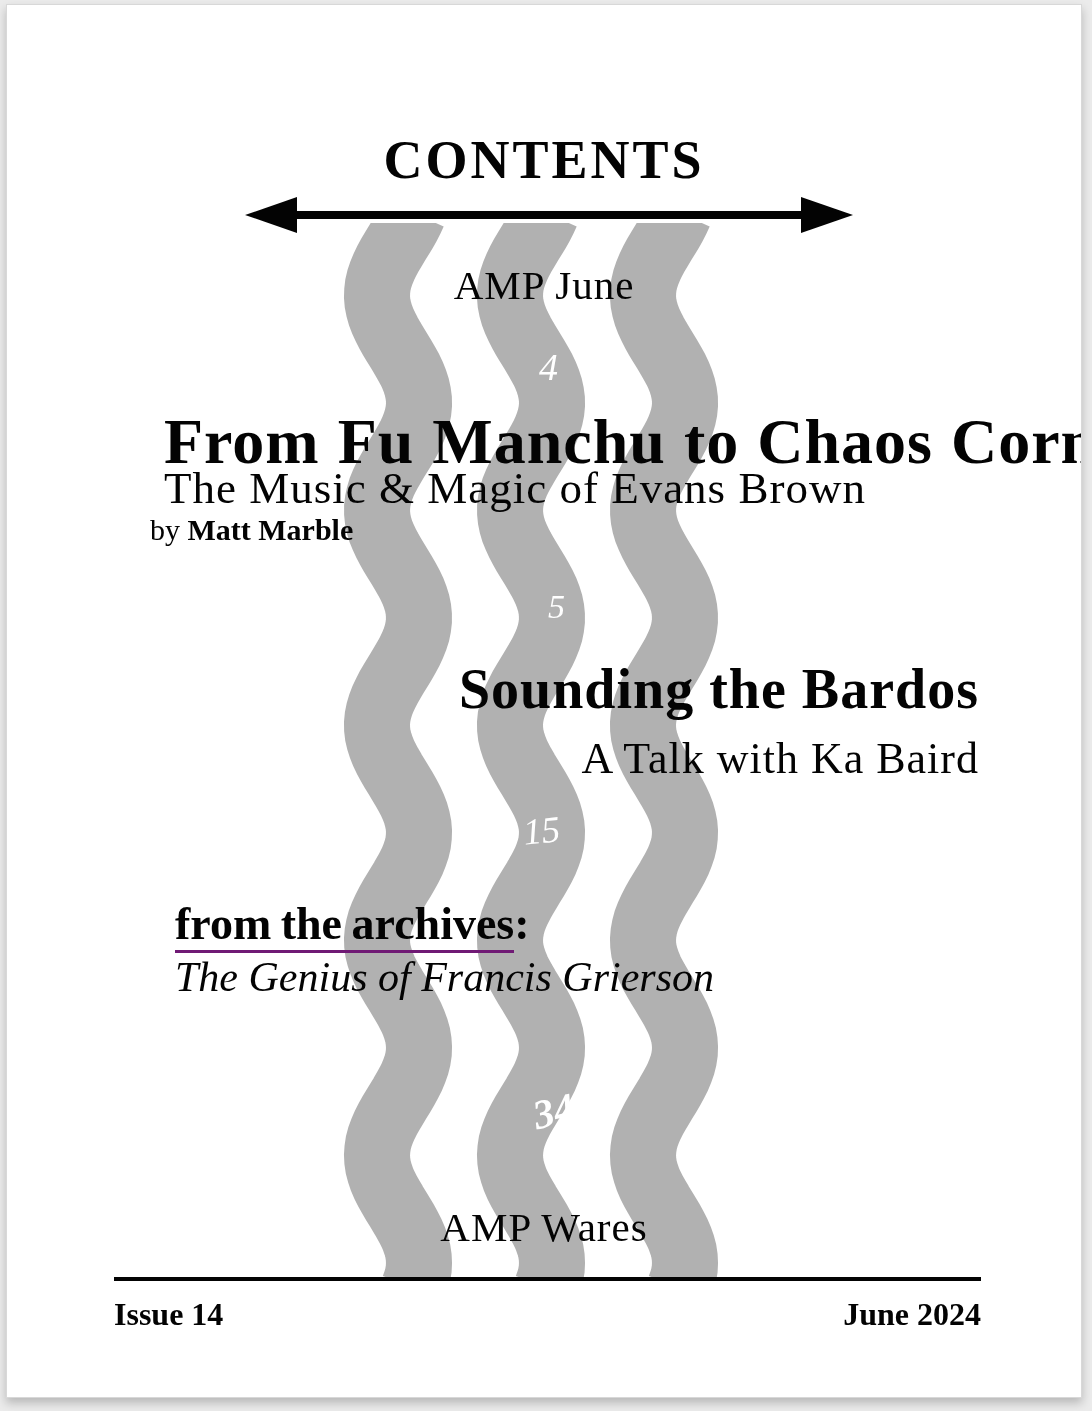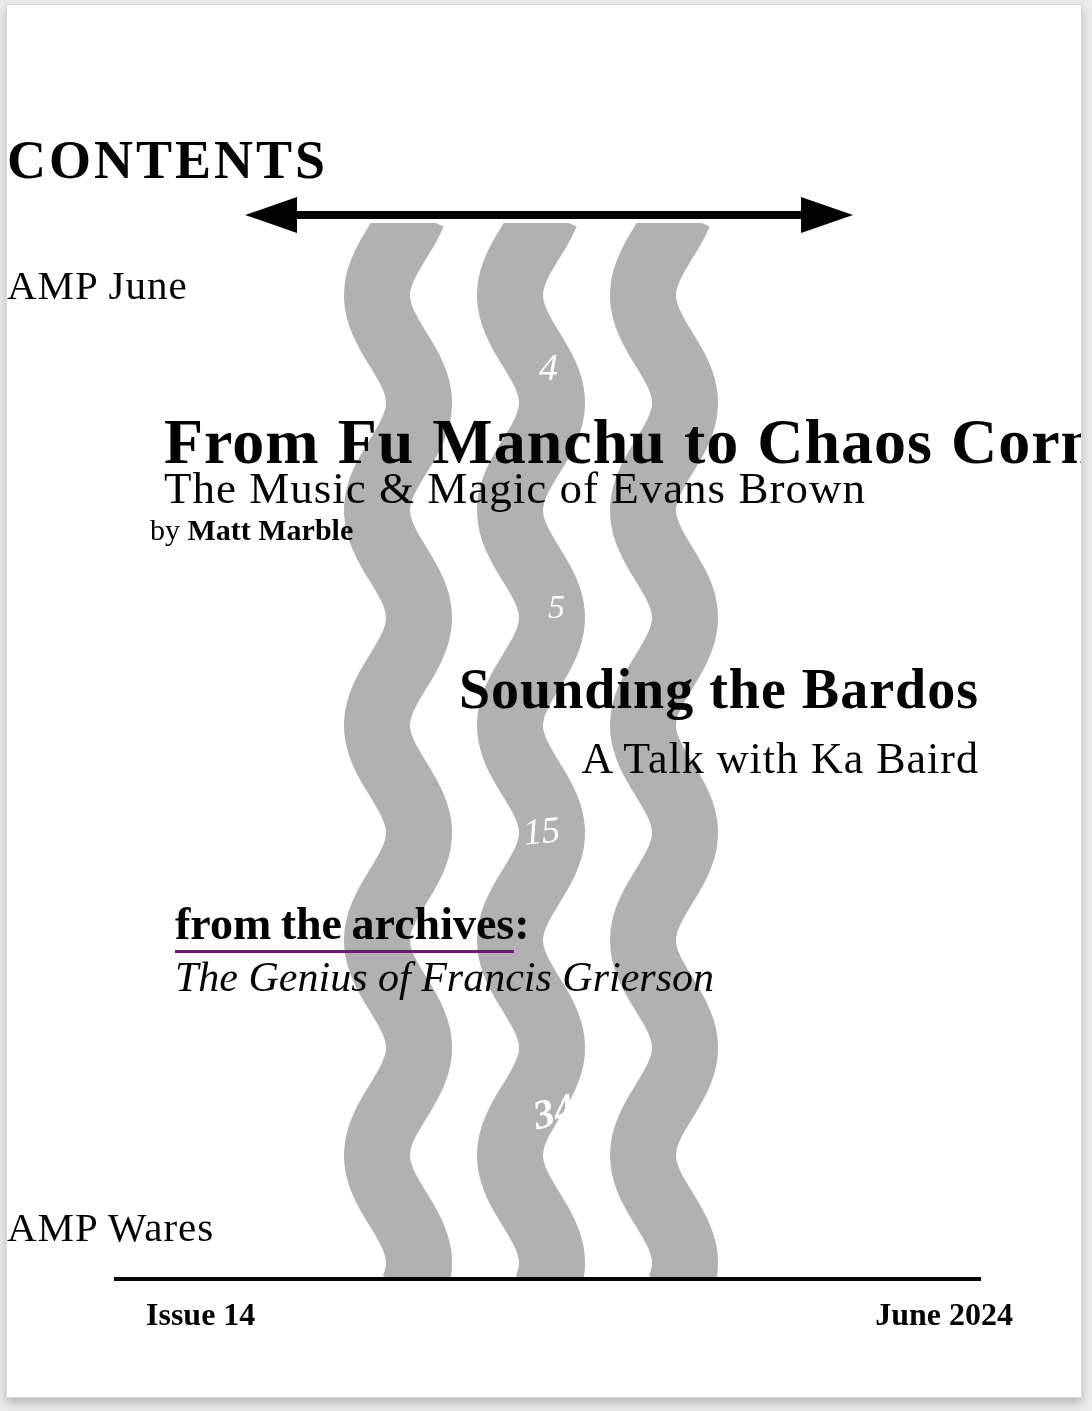--- a/index.html
+++ b/index.html
@@ -11,21 +11,21 @@
     overflow:hidden;
   }
   .page{
     position:absolute;left:6px;top:4px;width:1074px;height:1392px;
     background:#ffffff;
     border:1px solid #d8d8d8;
     box-shadow:0 5px 9px rgba(0,0,0,0.22);
     overflow:hidden;
   }
   .abs{position:absolute;}
-  .center{left:0;width:100%;text-align:left;}
+  .center{left:0;width:100%;text-align:center;}
   #waves{position:absolute;left:0;top:218px;width:1074px;height:1056px;}
   .contents-title{
     top:124px;font-size:54px;font-weight:700;letter-spacing:3px;
   }
   .arrow-wrap{left:236px;top:190px;width:612px;height:40px;}
   .entry-title-news{top:256px;font-size:41px;letter-spacing:1px;}
   .pagenum{
     color:#ffffff;font-style:italic;font-weight:400;z-index:3;
   }
   .num-4{left:532px;top:340px;font-size:38px;}
@@ -39,21 +39,21 @@
   .e2-title{right:102px;top:652px;font-size:56px;font-weight:700;letter-spacing:1px;text-align:right;}
   .e2-sub{right:102px;top:716px;font-size:44px;letter-spacing:1px;text-align:right;margin-top:12px;}
   .e3-title{left:168px;top:892px;font-size:46px;font-weight:700;word-spacing:-2px;}
   .e3-title .underlined{border-bottom:3px solid #701a75;padding-bottom:1px;}
   .e3-sub{left:168px;top:948px;font-size:42px;font-style:italic;}
   .e3-by{left:168px;top:1000px;font-size:30px;}
   .entry-title-wares{top:1198px;font-size:41px;letter-spacing:1px;}
   .footer-rule{left:107px;top:1272px;width:867px;height:4px;background:#030303;}
   .footer{
     left:107px;top:1291px;width:867px;display:flex;justify-content:space-between;
-    font-size:32px;font-weight:700;margin-left:32px;
+    font-size:32px;font-weight:700;
   }
   .txt{white-space:nowrap;}
   .z2{z-index:2;}
 </style>
 </head>
 <body>
 
 <div class="page">
 
   <svg id="waves" viewBox="0 0 1074 1056" preserveAspectRatio="none">

